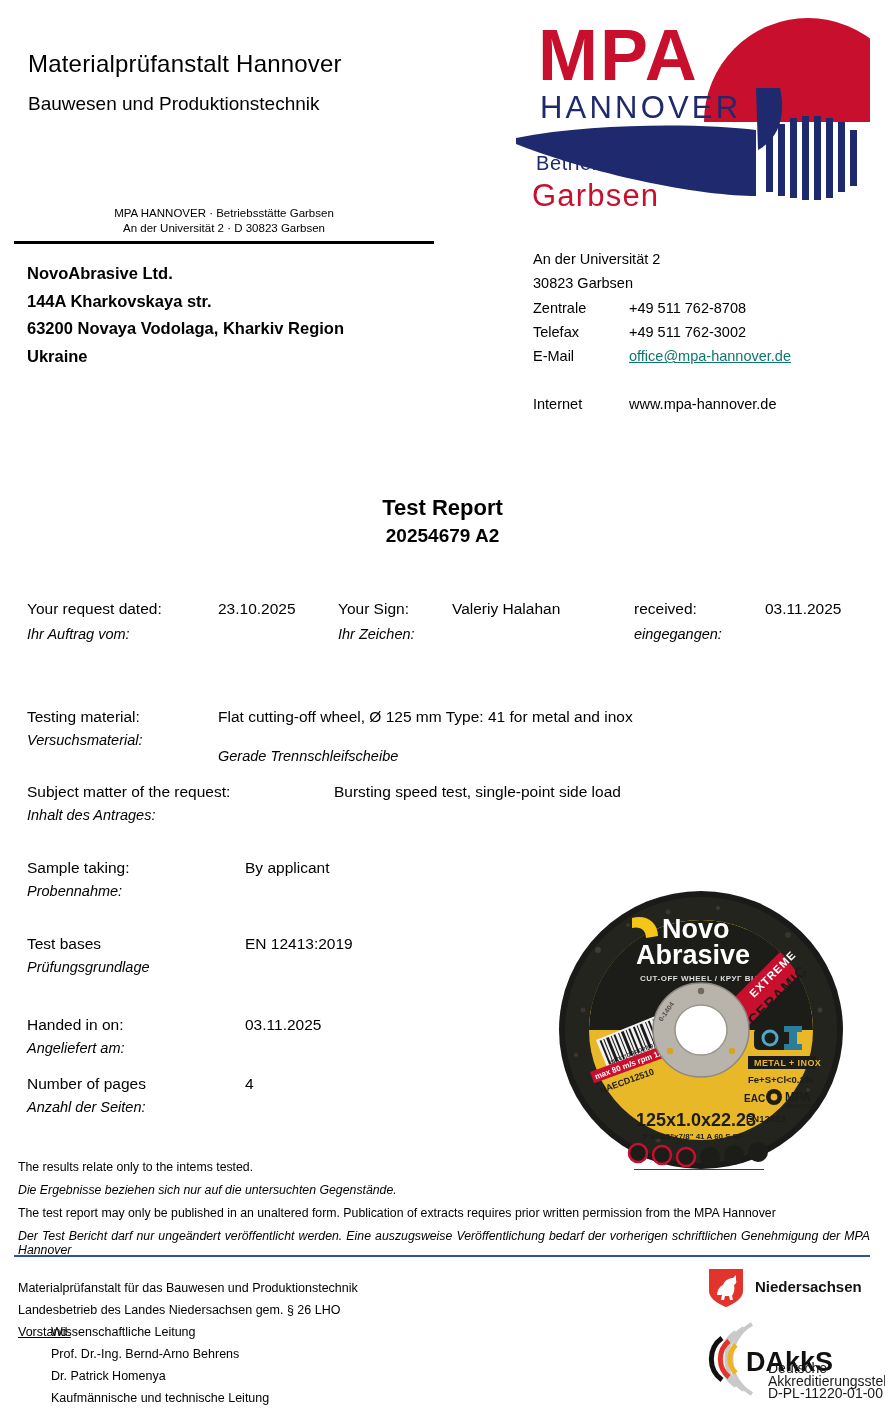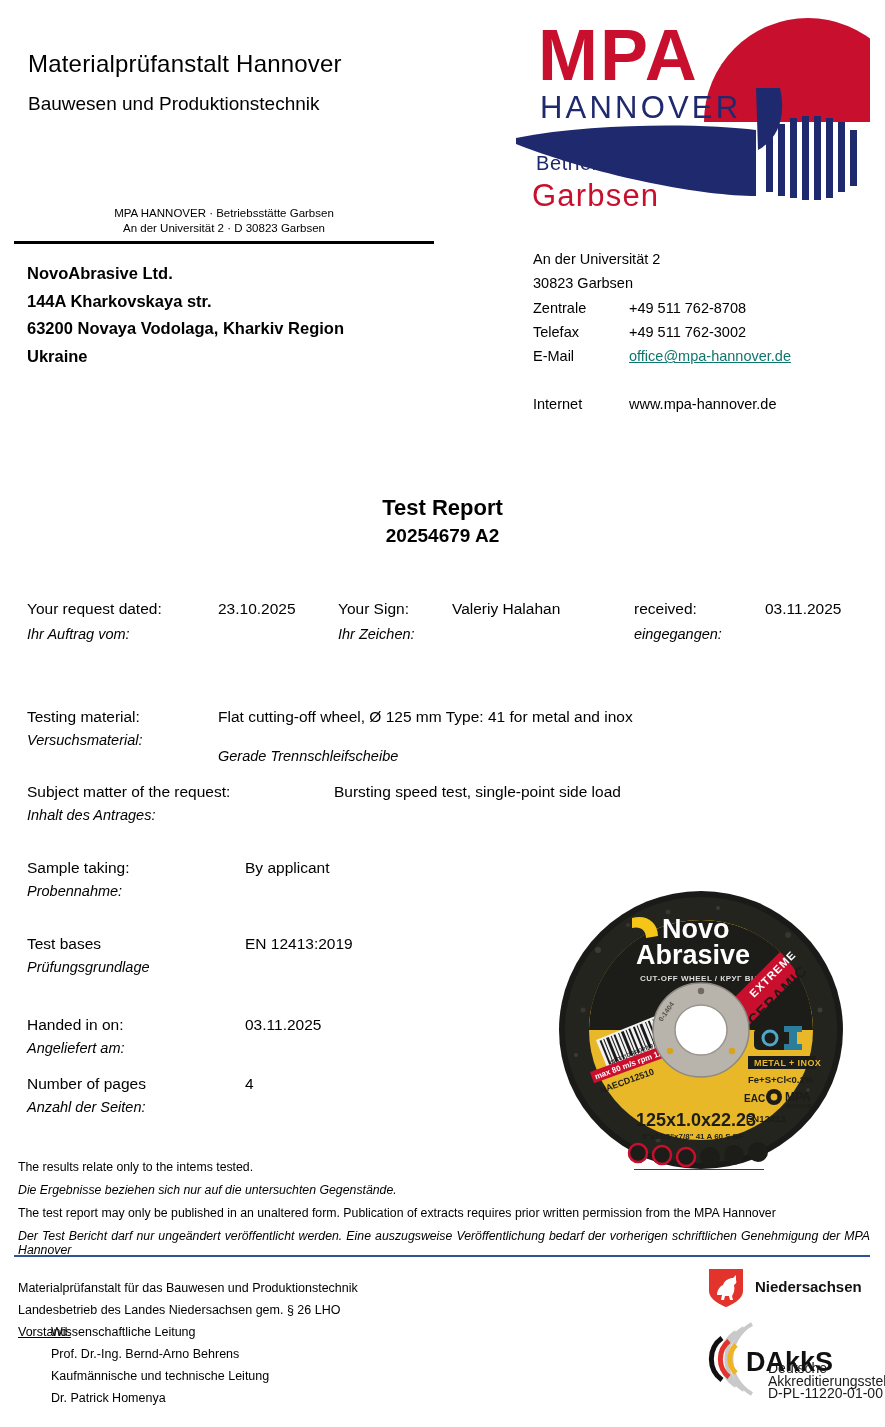--- a/index.html
+++ b/index.html
@@ -387,22 +387,22 @@
 
   <div class="rule-blue"></div>
   <div class="footer">
     <div>Materialprüfanstalt für das Bauwesen und Produktionstechnik</div>
     <div>Landesbetrieb des Landes Niedersachsen gem. § 26 LHO</div>
     <div class="vrow">
       <span class="vk">Vorstand:</span>
       <span class="ind">Wissenschaftliche Leitung</span>
     </div>
     <div class="ind">Prof. Dr.-Ing. Bernd-Arno Behrens</div>
+    <div class="ind">Dr. Patrick Homenya</div>
     <div class="ind">Kaufmännische und technische Leitung</div>
-    <div class="ind">Dr. Patrick Homenya</div>
   </div>
 
   <div class="nieder">
     <svg width="165" height="42" viewBox="0 0 165 42">
       <path d="M6 2 L40 2 L40 24 C40 34, 23 40, 23 40 C23 40, 6 34, 6 24 Z" fill="#e2342c"></path>
       <path d="M6 2 L40 2 L40 5 L6 5 Z" fill="#e2342c"></path>
       <g fill="#ffffff">
         <path d="M14 28 C14 24, 16 20, 20 18 C22 13, 26 11, 30 11 L33 8 L33 13 C34 15, 33 17, 31 18
                  C32 22, 31 26, 29 29 L30 33 L27 33 L26 29 L22 29 L21 33 L18 33 L19 28 Z"></path>
       </g>

